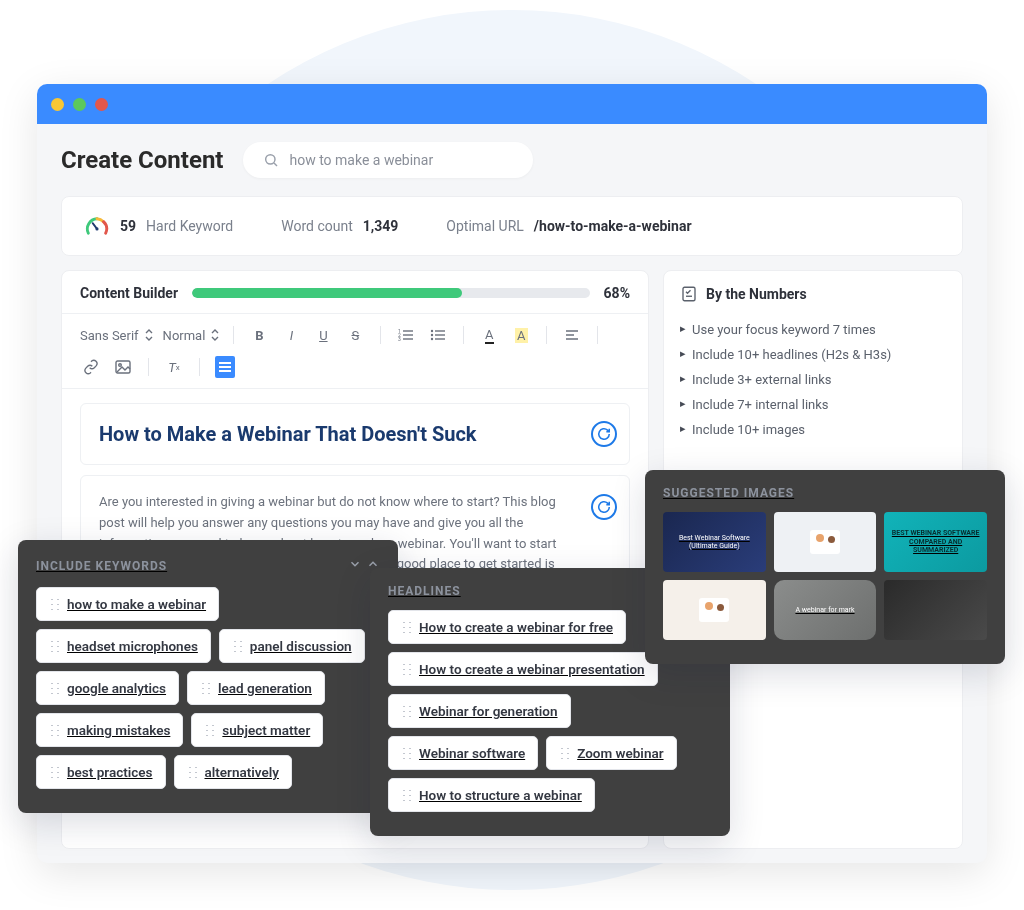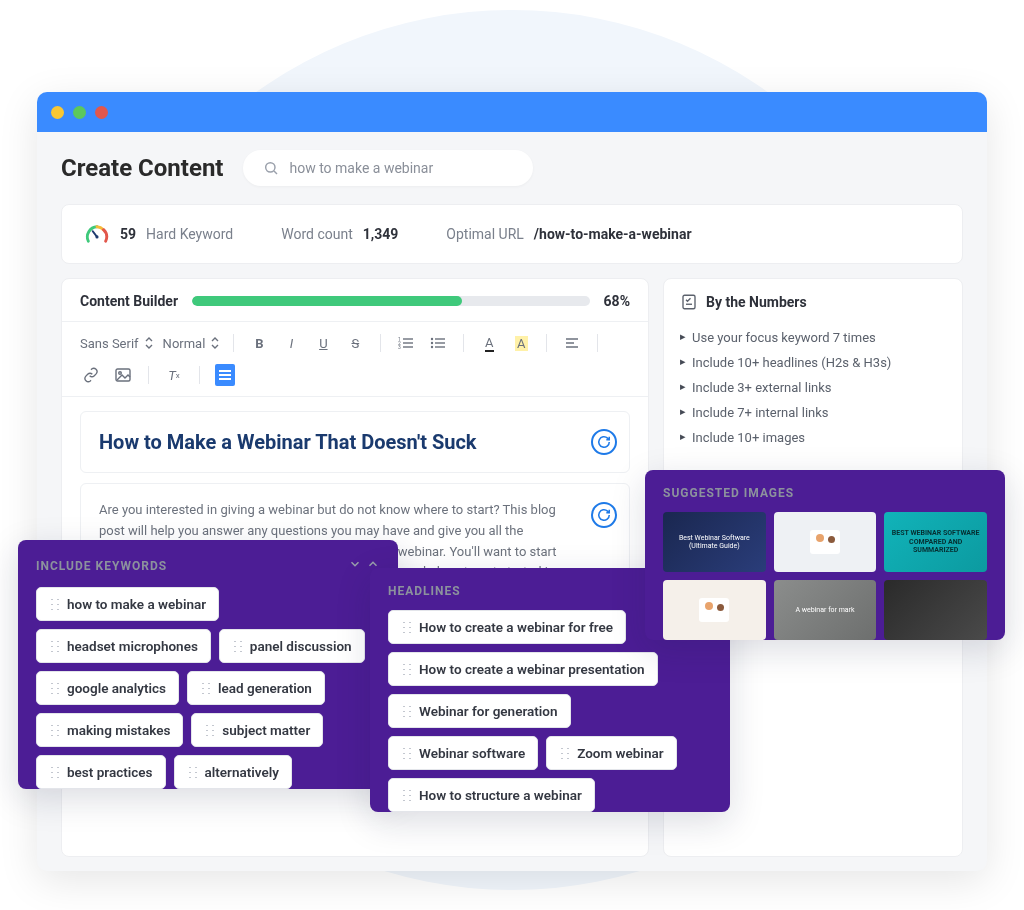--- a/index.html
+++ b/index.html
@@ -17,21 +17,21 @@
     height: 880px;
     border-radius: 50%;
     background: #f1f6fc;
     left: 50%;
     top: 10px;
     transform: translateX(-50%);
     z-index: 0;
   }
   .app-window {
     position: absolute;
-    top: 92px;
+    top: 84px;
     left: 37px;
     width: 950px;
     background: #f5f6f8;
     border-radius: 10px;
     box-shadow: 0 10px 40px rgba(0,0,0,0.10);
     overflow: hidden;
     z-index: 1;
   }
   .titlebar {
     height: 40px;
@@ -142,25 +142,26 @@
     padding: 14px 16px 20px 16px;
   }
   .side-card-header { display:flex; align-items:center; gap:8px; font-weight:700; color:#2e313a; font-size:14px; margin-bottom:14px; }
   .numlist { list-style:none; color:#5b616c; font-size:13px; }
   .numlist li { padding: 5px 0 5px 12px; position:relative; }
   .numlist li::before { content:"▸"; position:absolute; left:0; top:5px; font-size:11px; color:#454a55; }
 
   
   .float-card {
     position:absolute;
-    background:#4c1d95;
+    background:#404040;
     border-radius:8px;
     box-shadow:0 10px 35px rgba(20,30,60,0.15);
-    padding:16px 18px 0 18px;
+    padding:16px 18px 24px 18px;
     z-index:5;
+    text-decoration:underline;
   }
   .float-title { font-size:12px; letter-spacing:1px; color:#8c929d; font-weight:700; margin-bottom:12px; }
   .arrows { display:flex; gap:4px; color:#9aa0ab; }
   .arrows span{cursor:pointer;}
   .chips { display:flex; flex-wrap:wrap; gap:8px; }
   .chip {
     display:flex; align-items:center; gap:7px;
     background:#fff; border:1px solid #e3e5ea; border-radius:5px;
     padding:8px 12px; font-size:13.5px; font-weight:600; color:#343842;
     cursor: grab;
@@ -170,21 +171,21 @@
     background-image: radial-gradient(#c3c7cf 1.3px, transparent 1.3px);
     background-size: 6px 5px;
     background-position: 0 0;
   }
   
   .img-grid { display:grid; grid-template-columns: repeat(3, 1fr); gap:8px; }
   .thumb { height:60px; border-radius:4px; display:flex; align-items:center; justify-content:center; font-size:8px; color:#fff; text-align:center; padding:4px; overflow:hidden; position:relative; }
   .thumb.dark { background: linear-gradient(135deg,#1a2750,#2a3d7a); }
   .thumb.light { background: #eef1f4; color:#333; }
   .thumb.teal { background: linear-gradient(135deg,#11b3b9,#0c9aa0); }
-  .thumb.gray { background: linear-gradient(135deg,#8b8d8c,#6d6f6e); }
+  .thumb.gray { background: linear-gradient(135deg,#8b8d8c,#6d6f6e); border-radius: 10px; }
   .thumb.mono { background: linear-gradient(135deg,#2a2a2a,#4a4a4a); }
   .thumb.pale { background:#f5f0ea; color:#333; }
   .thumb .mini-people{ width:30px;height:24px;background:#fff;border-radius:3px;position:relative; }
   .thumb .mini-people::before{content:'';position:absolute;left:6px;top:4px;width:8px;height:8px;border-radius:50%;background:#e8a36c;}
   .thumb .mini-people::after{content:'';position:absolute;right:5px;top:6px;width:7px;height:7px;border-radius:50%;background:#8b5a3c;}
   .thumb-text{font-size:7px;line-height:1.2;}
 </style>
 </head>
 <body>
 

